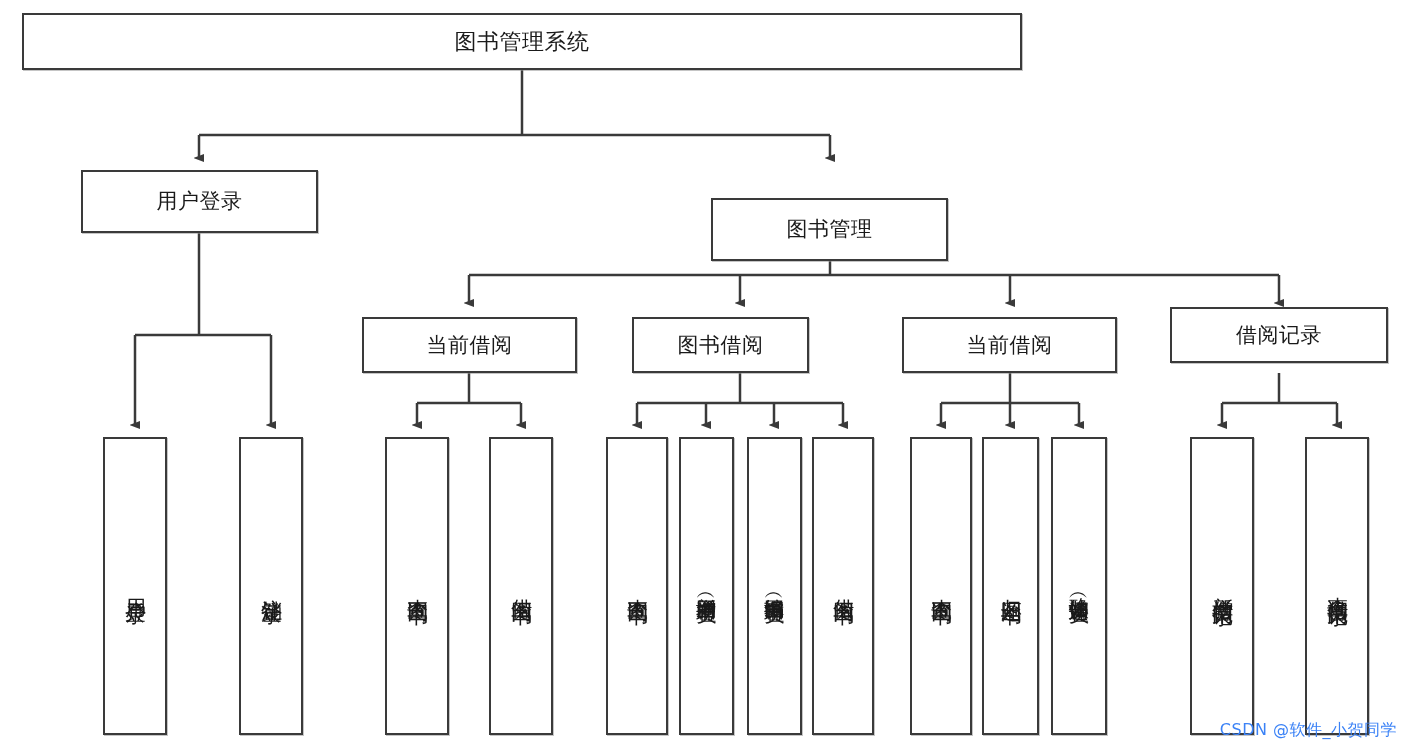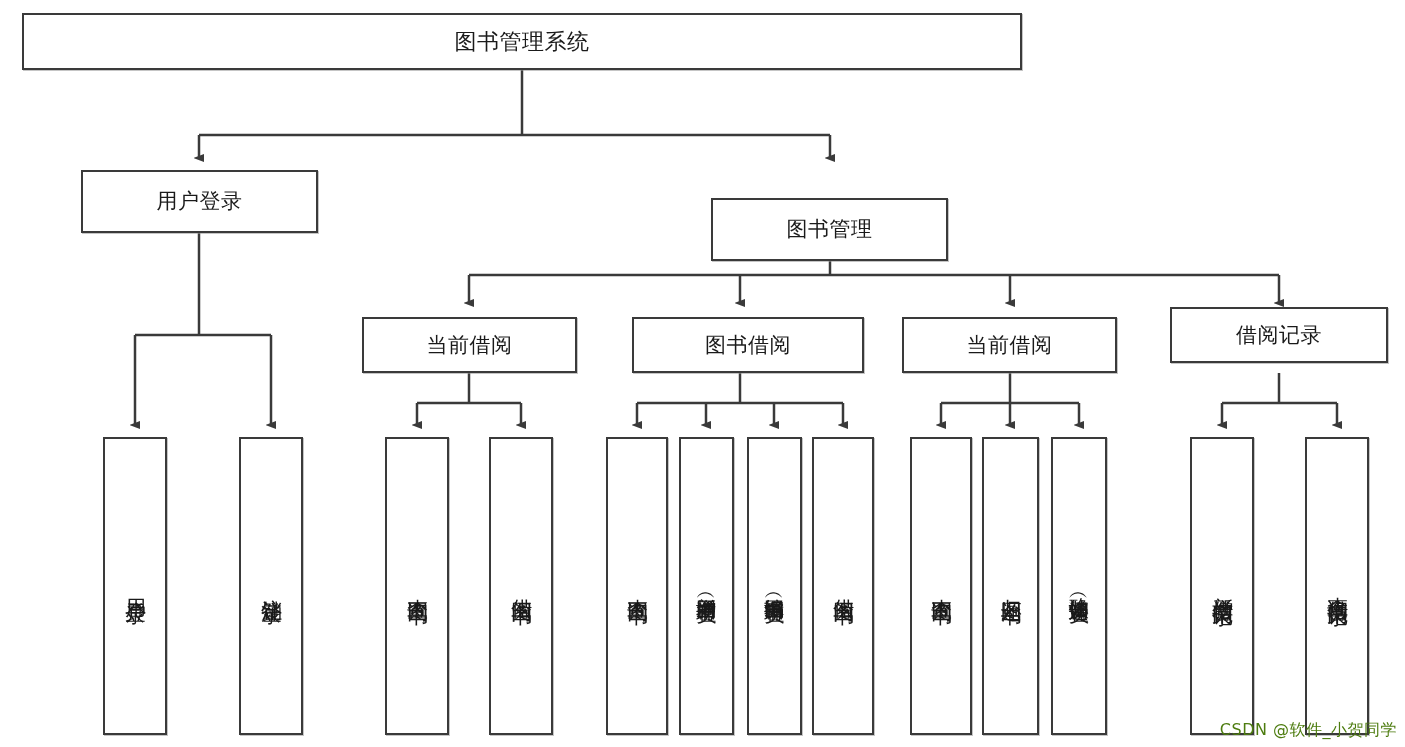--- a/index.html
+++ b/index.html
@@ -65,21 +65,21 @@
   }
   .node.v.tall .label {
     font-size: 20px;
     letter-spacing: 1px;
   }
   #watermark {
     position: absolute;
     right: 8px;
     bottom: 6px;
     font-size: 16px;
-    color: #4d7c0f;
+    color: #3b82f6;
     letter-spacing: 0.5px;
     user-select: none;
   }
 </style>
 </head>
 <body>
 
 <div id="canvas">
 
   <svg id="wires" viewBox="0 0 1405 747">
@@ -139,21 +139,21 @@
   <div class="node h" style="left:81px; top:170px; width:237px; height:63px;">
     <span class="label">用户登录</span>
   </div>
   <div class="node h" style="left:711px; top:170px; width:237px; height:63px;margin-top:28px;">
     <span class="label">图书管理</span>
   </div>
 
   <div class="node h" style="left:362px; top:317px; width:215px; height:56px;">
     <span class="label">当前借阅</span>
   </div>
-  <div class="node h" style="left:632px; top:317px; width:232px; height:56px;">
+  <div class="node h" style="left:632px; top:317px; width:177px; height:56px;">
     <span class="label">图书借阅</span>
   </div>
   <div class="node h" style="left:902px; top:317px; width:215px; height:56px;">
     <span class="label">当前借阅</span>
   </div>
   <div class="node h" style="left:1170px; top:307px; width:218px; height:56px;">
     <span class="label">借阅记录</span>
   </div>
 
   <div class="node v" style="left:103px; top:437px; width:64px; height:298px;">

